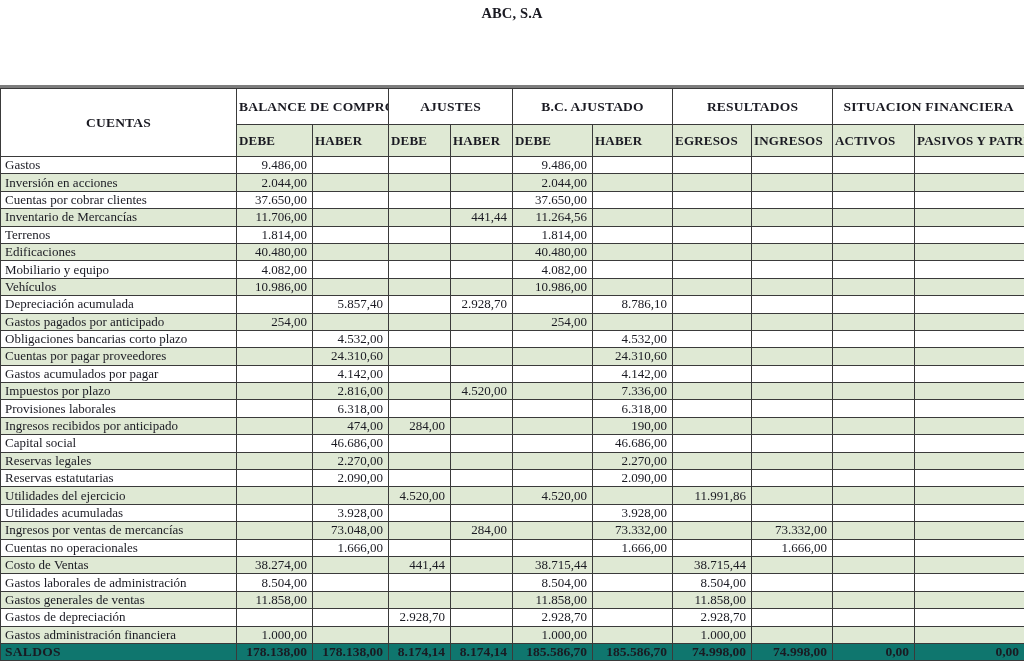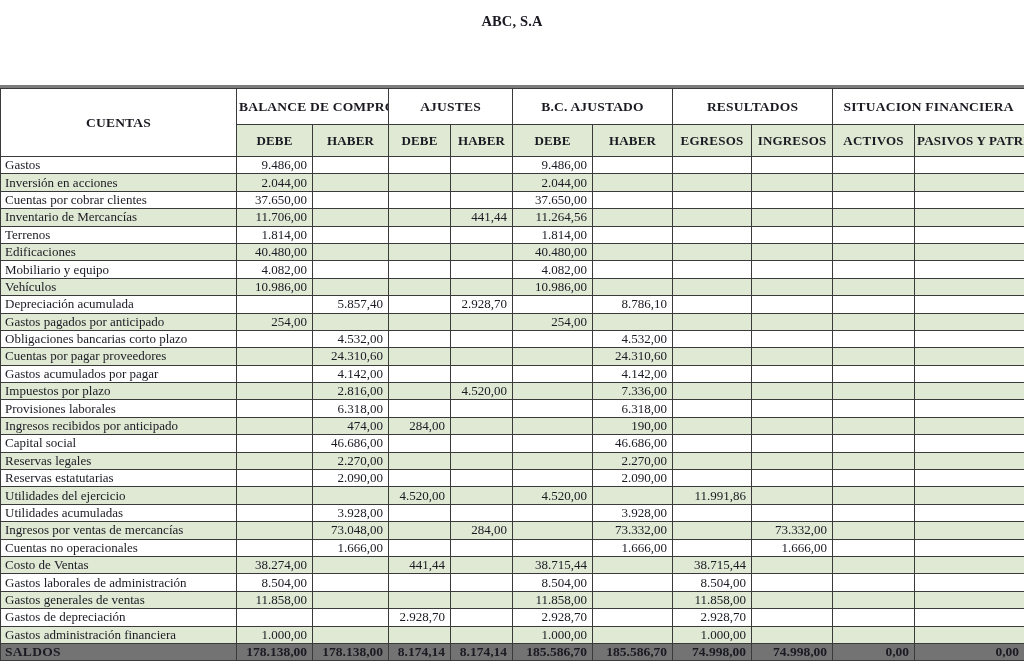--- a/index.html
+++ b/index.html
@@ -9,21 +9,21 @@
     background: #ffffff;
     font-family: "Liberation Serif", "DejaVu Serif", serif;
     color: #1a1a22;
     overflow: hidden;
   }
   #page { width: 1024px; height: 664px; position: relative; }
 
   
   .title-block {
     text-align: center;
-    padding-top: 12px;
+    padding-top: 4px;
     height: 85px;
     border-radius: 32px;
   }
   .title-line { line-height: 18px; font-size: 14.5px; letter-spacing: 0.15px; }
   .title-line.company { font-weight: bold; font-size: 14.5px; }
   .title-line.small { font-size: 13px; }
 
   .top-rule {
     position: absolute;
     left: 0; right: 0; top: 85px;
@@ -56,21 +56,21 @@
     text-align: center;
     font-size: 13.5px;
     letter-spacing: 0.2px;
     line-height: 15px;
     height: 36px;
     padding: 1px 2px;
   }
   thead tr.sub th {
     background: #dfe9d4;
     font-weight: bold;
-    text-align: center;
+    text-align: left;
     font-size: 13px;
     letter-spacing: 0.2px;
     line-height: 14px;
     height: 32px;
     padding: 1px 2px;
   }
   th.cuentas-head {
     background: #ffffff;
     font-weight: bold;
     text-align: center;
@@ -85,21 +85,21 @@
     font-size: 13px;
   }
   tbody td.num {
     text-align: right;
     padding-right: 5px;
     font-size: 13px;
   }
   tbody tr.alt td { background: #dfe9d4; }
   tbody tr.norm td { background: #ffffff; }
   tbody tr.saldos td {
-    background: #737373;
+    background: #0f766e;
     font-weight: bold;
     font-size: 13.5px;
     border-top: 1.6px solid #2a2a2a;
   }
   tbody tr.saldos td.acct { letter-spacing: 0.3px; }
 </style>
 </head>
 <body>
 
 <div id="page">

